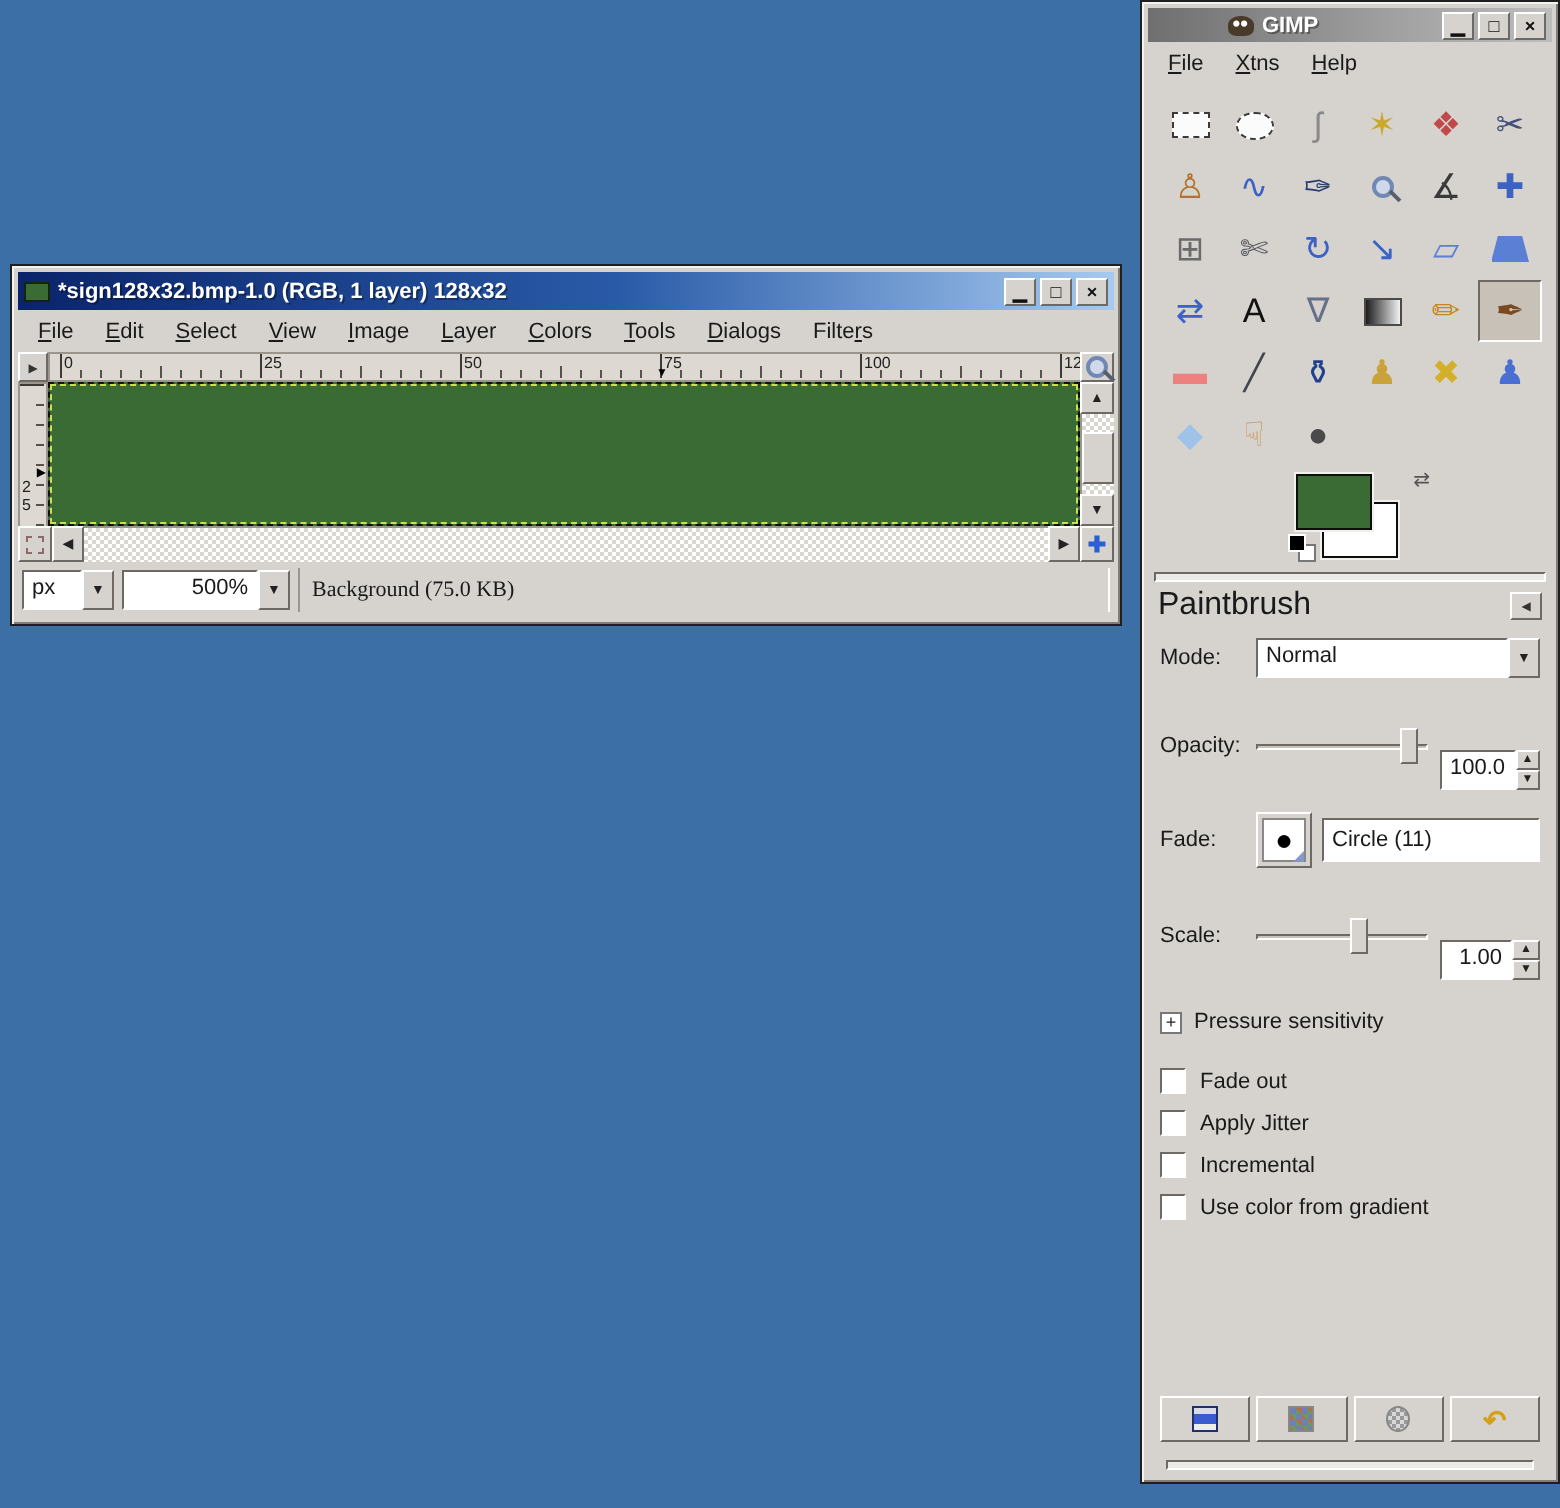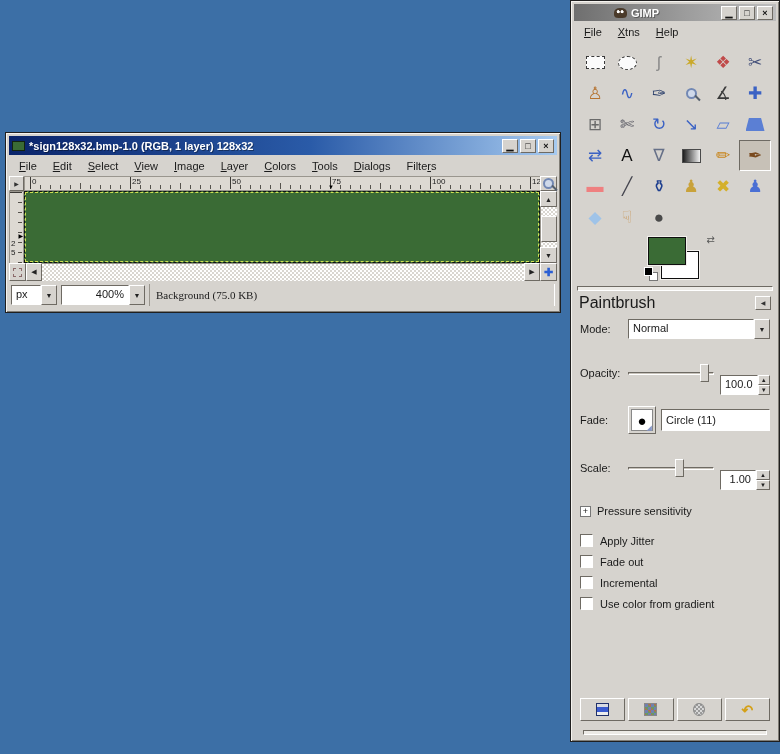--- a/index.html
+++ b/index.html
@@ -236,21 +236,21 @@
       <span class="sbtn raised">▶</span>
       <span class="navbtn raised">✚</span>
     </div>
 
     <div class="statusbar">
       <span class="combo unit-combo">
         <span class="field sunken">px</span>
         <span class="dbtn raised">▼</span>
       </span>
       <span class="combo zoom-combo">
-        <span class="field sunken">400%</span>
+        <span class="field sunken">500%</span>
         <span class="dbtn raised">▼</span>
       </span>
       <span class="status-msg">Background (75.0 KB)</span>
     </div>
   </div>
 
   <div class="win" id="toolbox">
     <div class="titlebar inactive">
       <span class="wilber"></span>
       <span class="title-text">GIMP</span>
@@ -439,25 +439,25 @@
       </div>
 
       <div class="expander">
         <span class="exp-box">+</span>
         <span>Pressure sensitivity</span>
       </div>
 
       <div id="checkboxes">
           <div class="cbrow">
             <span class="cbbox sunken"></span>
-            <span>Apply Jitter</span>
+            <span>Fade out</span>
           </div>
           <div class="cbrow">
             <span class="cbbox sunken"></span>
-            <span>Fade out</span>
+            <span>Apply Jitter</span>
           </div>
           <div class="cbrow">
             <span class="cbbox sunken"></span>
             <span>Incremental</span>
           </div>
           <div class="cbrow">
             <span class="cbbox sunken"></span>
             <span>Use color from gradient</span>
           </div>
         </div>

